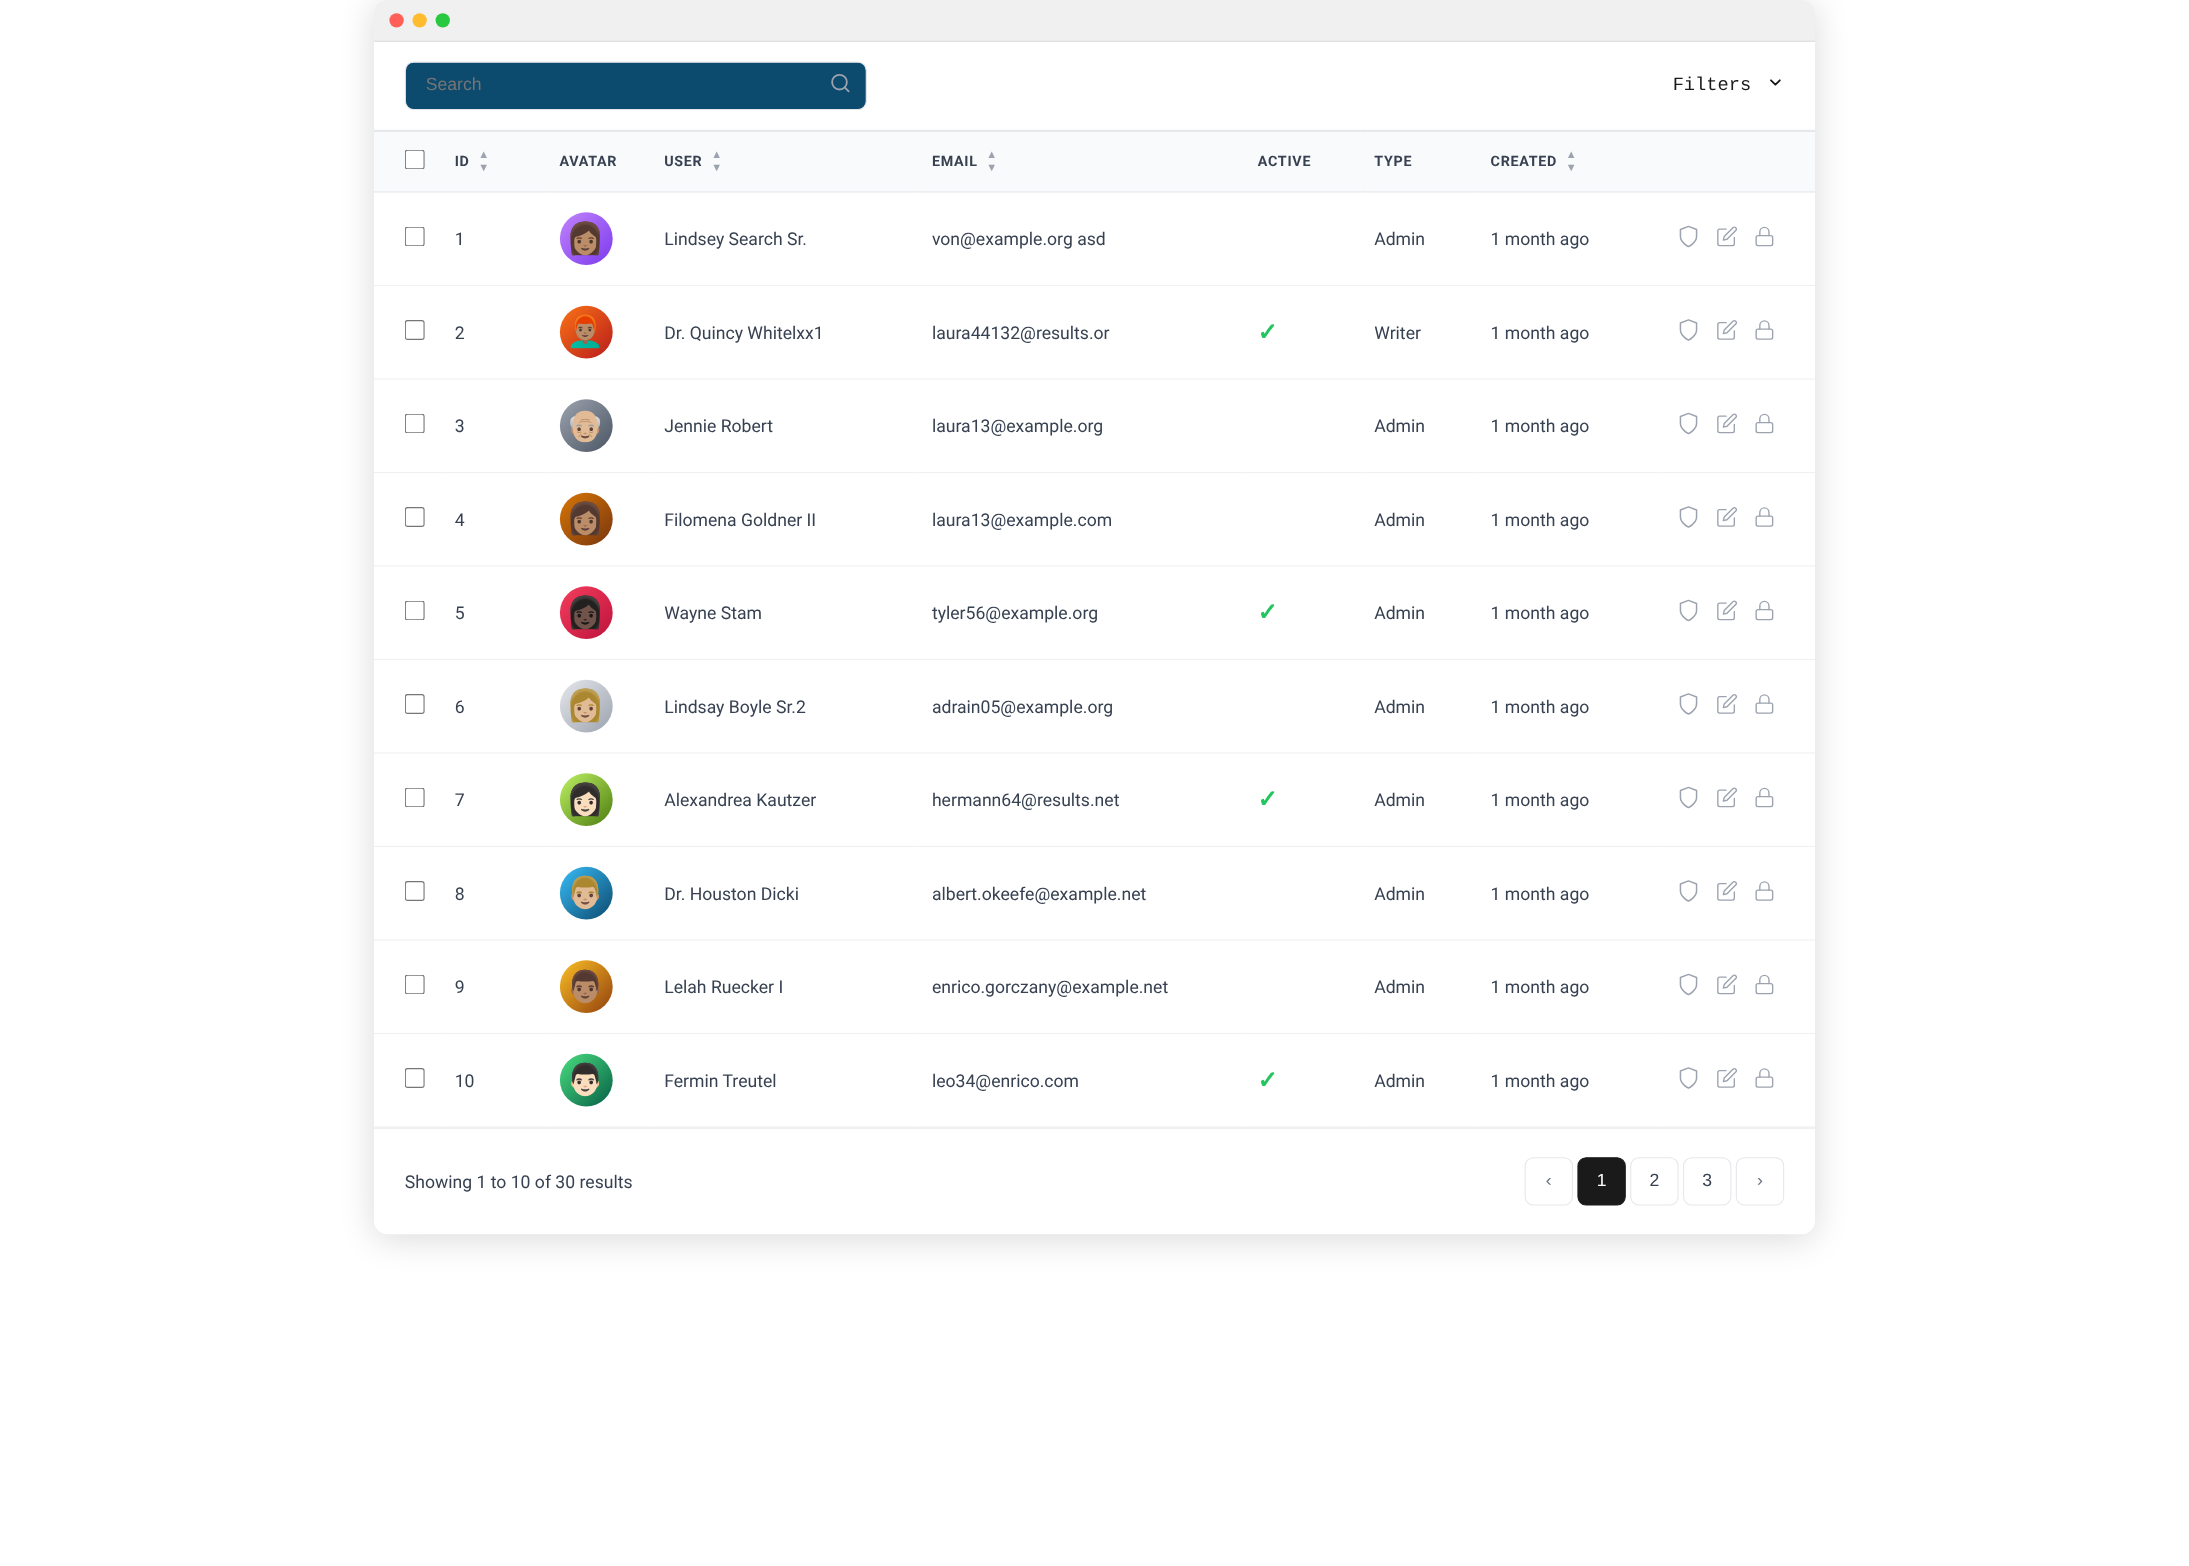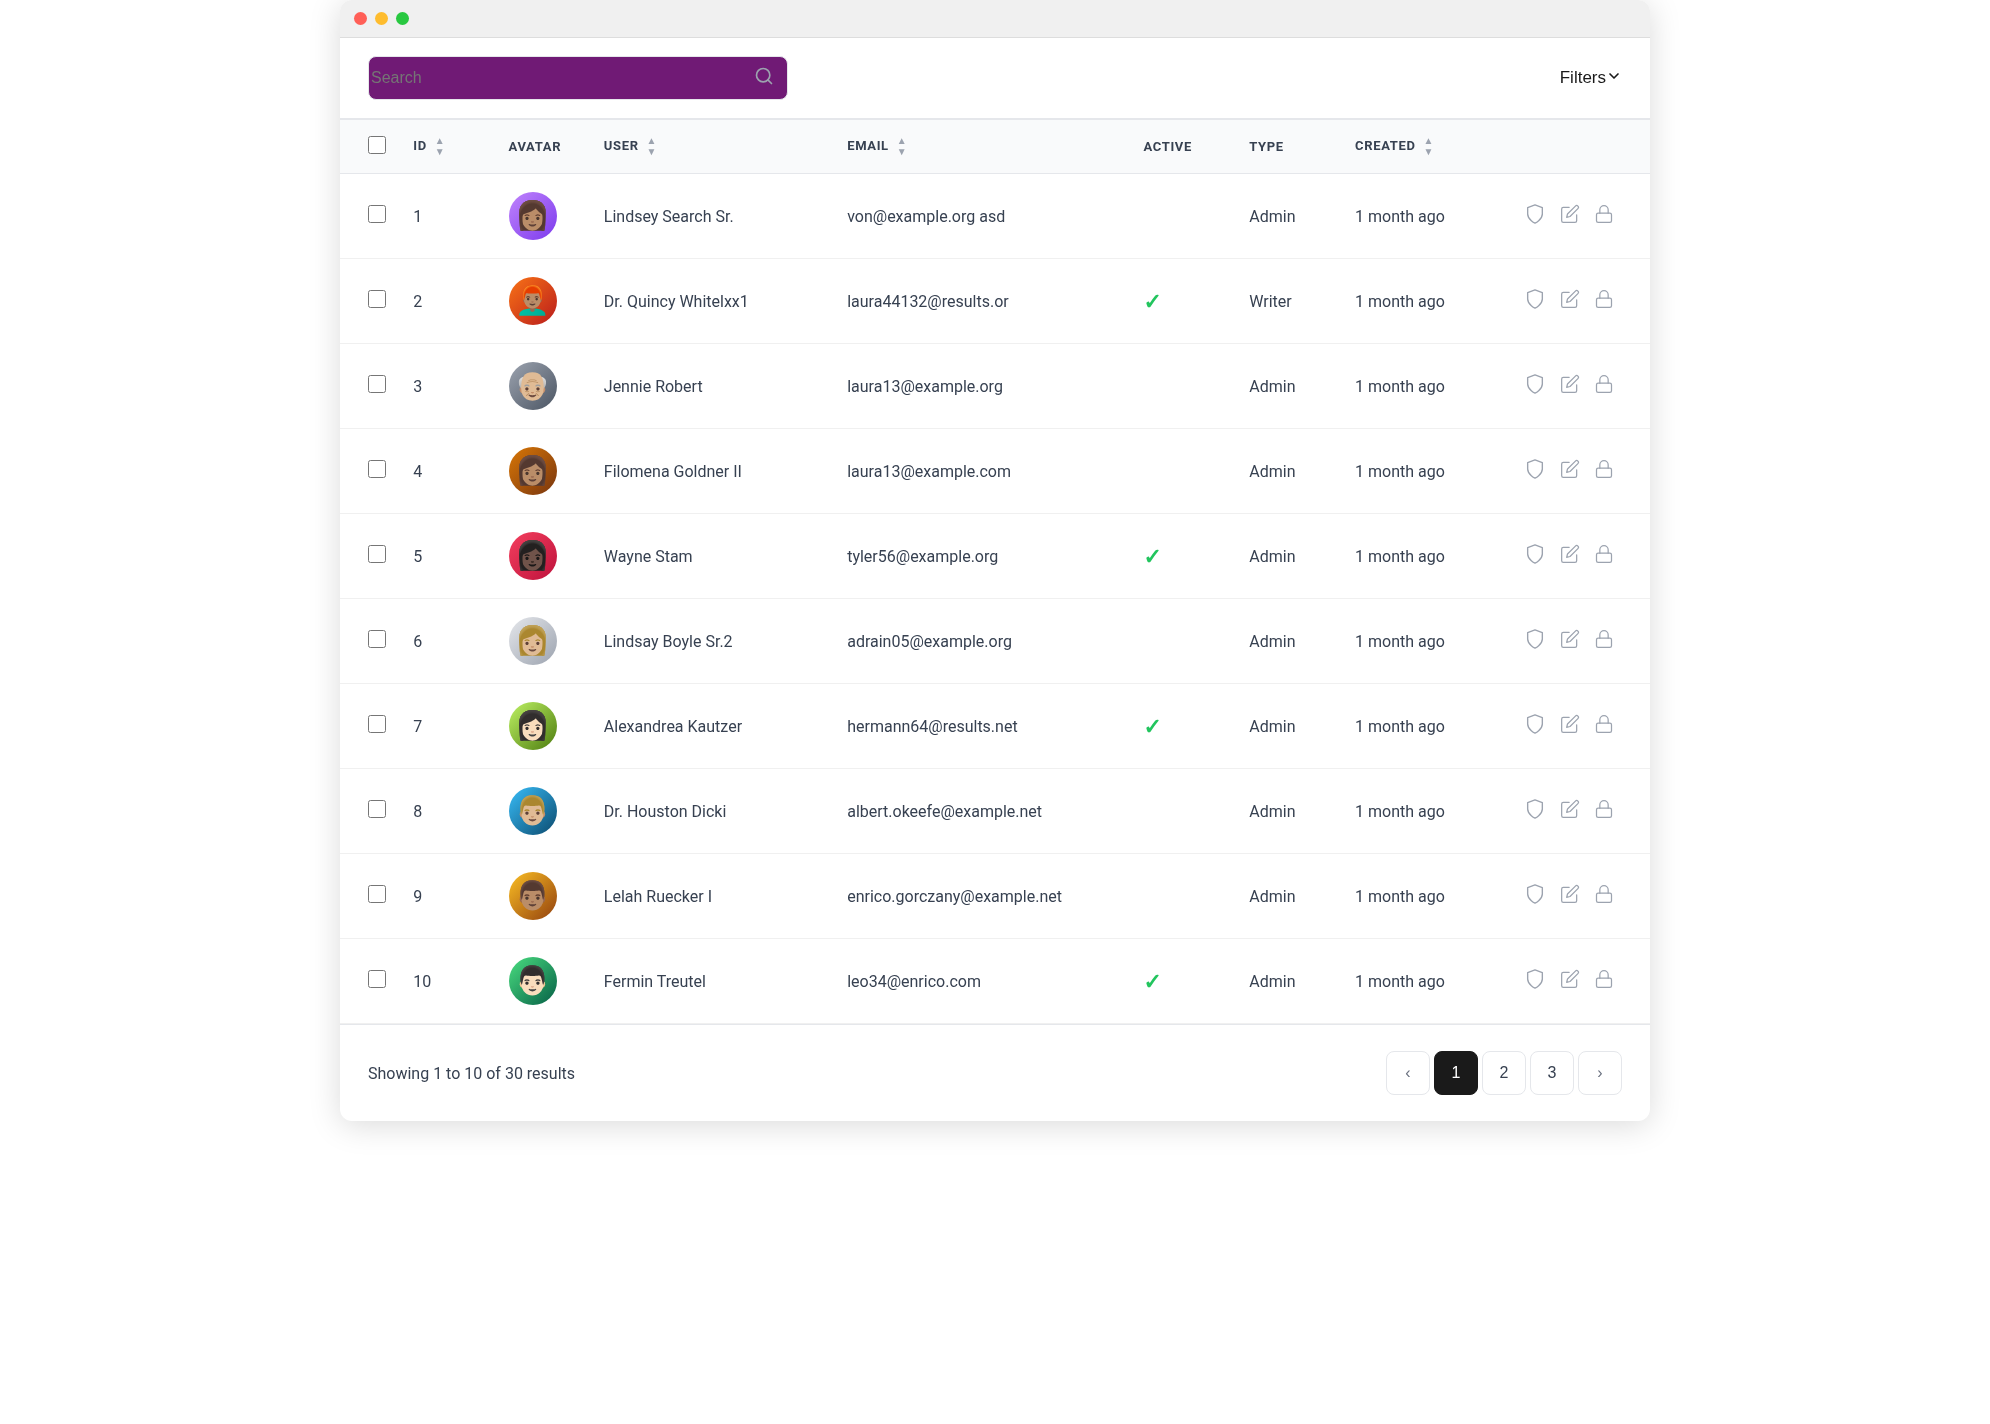--- a/index.html
+++ b/index.html
@@ -47,48 +47,49 @@
       border-bottom: 1px solid #e5e7eb;
     }
 
     .search-wrapper {
       position: relative;
       width: 420px;
     }
 
     .search-input {
       width: 100%;
-      padding: 12px 44px 12px 2px;
+      padding: 12px 44px 12px 18px;
       border: 1.5px solid #e5e7eb;
       border-radius: 8px;
       font-size: 16px;
       color: #9ca3af;
       outline: none;
-      background: #701a75;
+      background: #0c4a6e;
     }
 
     .search-icon {
       position: absolute;
       right: 14px;
       top: 50%;
       transform: translateY(-50%);
       color: #9ca3af;
       font-size: 18px;
     }
 
     .filters-btn {
       display: flex;
       align-items: center;
-      gap: 0;
+      gap: 14px;
       background: none;
       border: none;
       font-size: 17px;
       color: #1a1a1a;
       cursor: pointer;
       font-weight: 500;
+      font-family: Liberation Mono, monospace;
     }
 
     .table-container {
       width: 100%;
       overflow-x: auto;
     }
 
     table {
       width: 100%;
       border-collapse: collapse;

